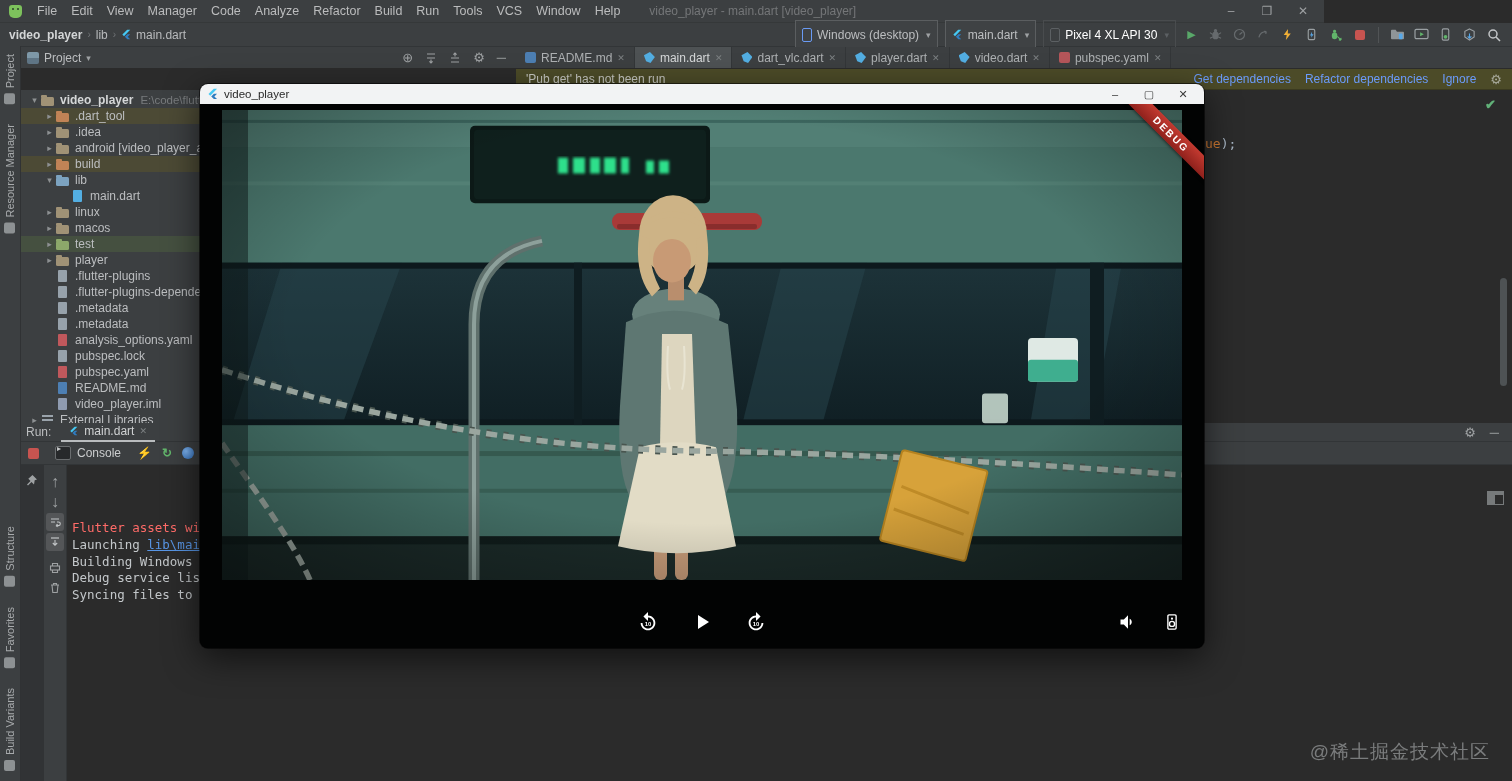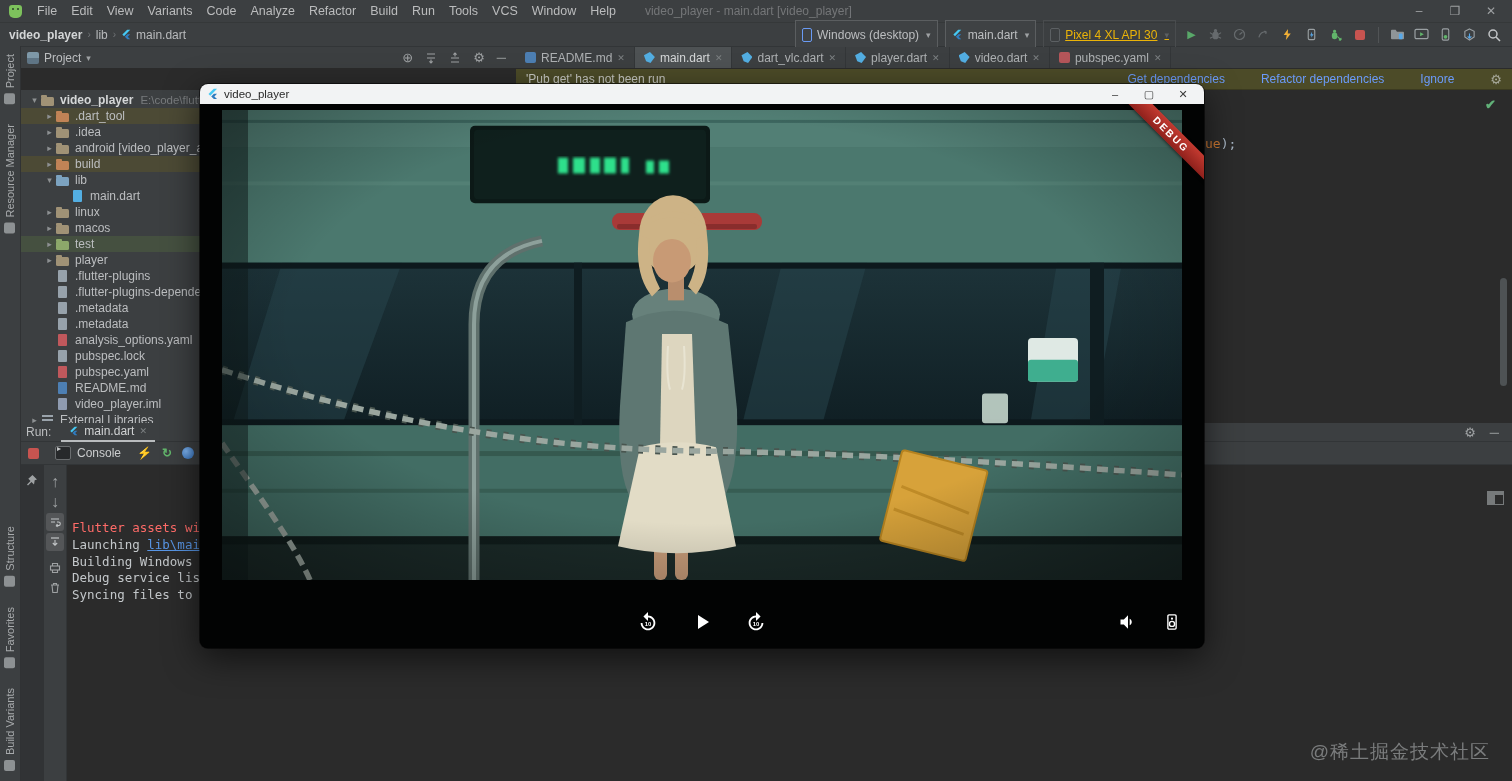--- a/index.html
+++ b/index.html
@@ -2,40 +2,40 @@
 <html><head>
 <meta charset="utf-8">
 <style>
   html,body{margin:0;padding:0;background:#1e1f22;}
   body{width:1512px;height:781px;overflow:hidden;font-family:"Liberation Sans",sans-serif;
        -webkit-font-smoothing:antialiased;color:#bbb;}
   .stage{position:relative;width:1512px;height:781px;background:#2b2b2b;overflow:hidden;}
   .abs{position:absolute;}
 
   
-  .menubar{left:0;top:0;width:1512px;height:22px;background:#3c3f41;display:flex;align-items:center;
+  .menubar{left:0;top:0;width:1324px;height:22px;background:#3c3f41;display:flex;align-items:center;
            border-bottom:1px solid #353839;z-index:5;}
   .as-icon{width:13px;height:13px;margin:0 8px 0 9px;border-radius:3px 3px 5px 5px;background:#7dc15c;position:relative;flex:none;}
   .as-icon::before{content:"";position:absolute;top:3px;left:3px;width:2px;height:2px;background:#2c3e2a;border-radius:50%;box-shadow:5px 0 0 #2c3e2a;}
   .menus{display:flex;gap:0;}
   .menu-item{padding:3px 7px;font-size:12.5px;color:#bbbcbd;cursor:default;}
   .win-title{margin-left:22px;font-size:12px;color:#747678;}
   .winbtns{margin-left:auto;display:flex;align-items:center;gap:22px;padding-right:14px;}
   .winbtn{font-size:12px;color:#9da0a2;width:14px;text-align:center;}
 
   .toolbar2{left:0;top:23px;width:1512px;height:23px;background:#3c3f41;display:flex;align-items:center;
             border-bottom:1px solid #323537;z-index:5;}
   .crumbs{display:flex;align-items:center;gap:4px;padding-left:9px;font-size:12px;color:#b9bbbd;}
   .crumb-sep{color:#707376;font-size:10px;padding:0 1px;}
   .crumb-root{font-weight:bold;color:#d3d5d6;}
   .tb-right{margin-left:auto;display:flex;align-items:center;gap:7px;padding-right:10px;}
   .combo{height:19px;border:1px solid #5b5e60;border-radius:0;display:flex;align-items:center;gap:5px;
          padding:4px 6px;font-size:12px;color:#bcbec0;background:#3f4244;}
   .combo::after{content:"▾";font-size:9px;color:#9ea1a3;margin-left:2px;}
-  .combo.dim{color:#eab308;border-color:#494c4e;background:transparent;text-decoration:underline;}
+  .combo.dim{color:#ffffff;border-color:#494c4e;background:transparent;}
   .combo.dim::after{color:#5c6063;}
   .mini-phone{width:8px;height:12px;border:1.5px solid #6a9bf5;border-radius:2px;}
   .mini-phone.dim{border-color:#5c6063;}
   .tbi{width:17px;height:17px;display:flex;align-items:center;justify-content:center;flex:none;font-size:12px;}
   .vsep{width:1px;height:16px;background:#515456;margin:0 3px;}
   .glyph-run{color:#59a869;font-size:11px;}
   .glyph-stop{width:10px;height:10px;background:#c75450;border-radius:2px;}
   .dimico{opacity:.45;}
 
   
@@ -52,21 +52,21 @@
   .ficon{width:11px;height:11px;border-radius:2px;flex:none;}
   .ficon.dart{background:#53aee2;clip-path:polygon(0 30%,55% 0,100% 45%,60% 100%,20% 85%);}
   .ficon.md{background:#4d7fb3;}
   .ficon.yaml{background:#b5565a;}
   .tclose{color:#7c8082;font-size:9px;}
   .tclose::after{content:"✕";}
 
   
   .notif{left:516px;top:69px;width:996px;height:21px;background:#4c4b28;display:flex;align-items:center;
          font-size:12px;color:#c7c8c2;padding:0 10px;box-sizing:border-box;z-index:5;border-bottom:1px solid #3b3a20;}
-  .notif-actions{margin-left:auto;display:flex;gap:36px;align-items:center;text-align:right;}
+  .notif-actions{margin-left:auto;display:flex;gap:14px;align-items:center;text-align:right;}
   .notif-link{color:#6b9bfa;cursor:default;}
   .notif-gear{color:#a7a89a;font-size:13px;}
 
   
   .tree{left:20px;top:90px;width:496px;height:333px;background:#3c3f41;padding-top:2px;z-index:4;overflow:hidden;}
   .trow{height:16px;display:flex;align-items:center;font-size:12px;color:#bcbec0;white-space:nowrap;}
   .trow.bg-olive{background:#4c4a35;}
   .trow.bg-green{background:#455040;}
   .trow.bold .tlabel{font-weight:bold;color:#d5d7d8;}
   .chev{width:13px;flex:none;color:#8d9092;font-size:9px;text-align:center;}
@@ -160,21 +160,21 @@
 
 <div class="stage">
 
   <div class="abs menubar">
     <span class="as-icon"></span>
     <nav class="menus">
 
     <span class="menu-item">File</span>
         <span class="menu-item">Edit</span>
         <span class="menu-item">View</span>
-        <span class="menu-item">Variants</span>
+        <span class="menu-item">Manager</span>
         <span class="menu-item">Code</span>
         <span class="menu-item">Analyze</span>
         <span class="menu-item">Refactor</span>
         <span class="menu-item">Build</span>
         <span class="menu-item">Run</span>
         <span class="menu-item">Tools</span>
         <span class="menu-item">VCS</span>
         <span class="menu-item">Window</span>
         <span class="menu-item">Help</span>
       </nav>

